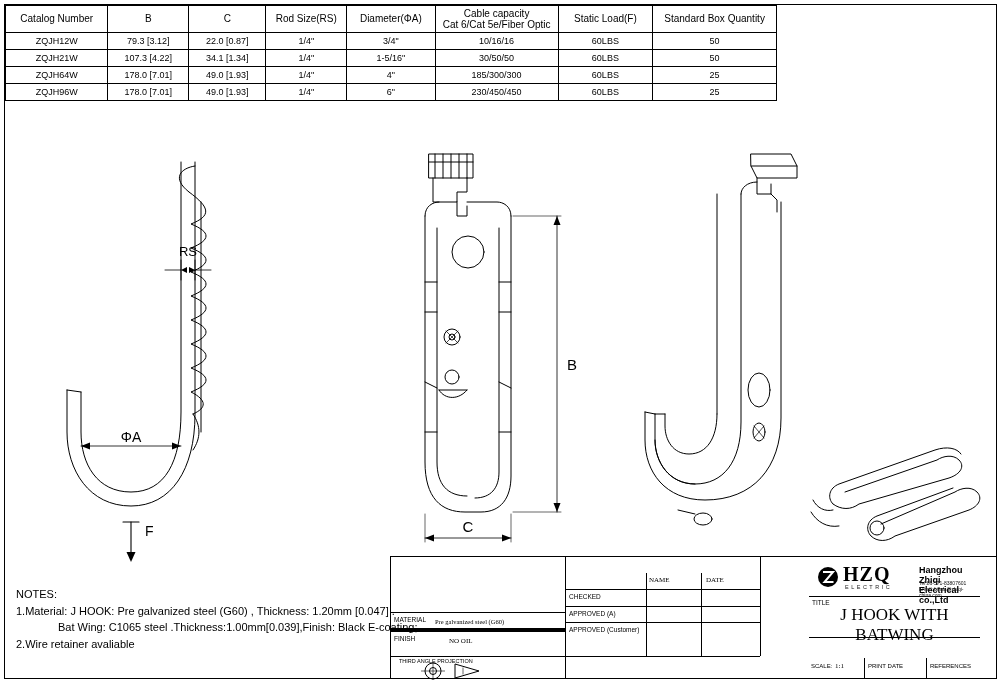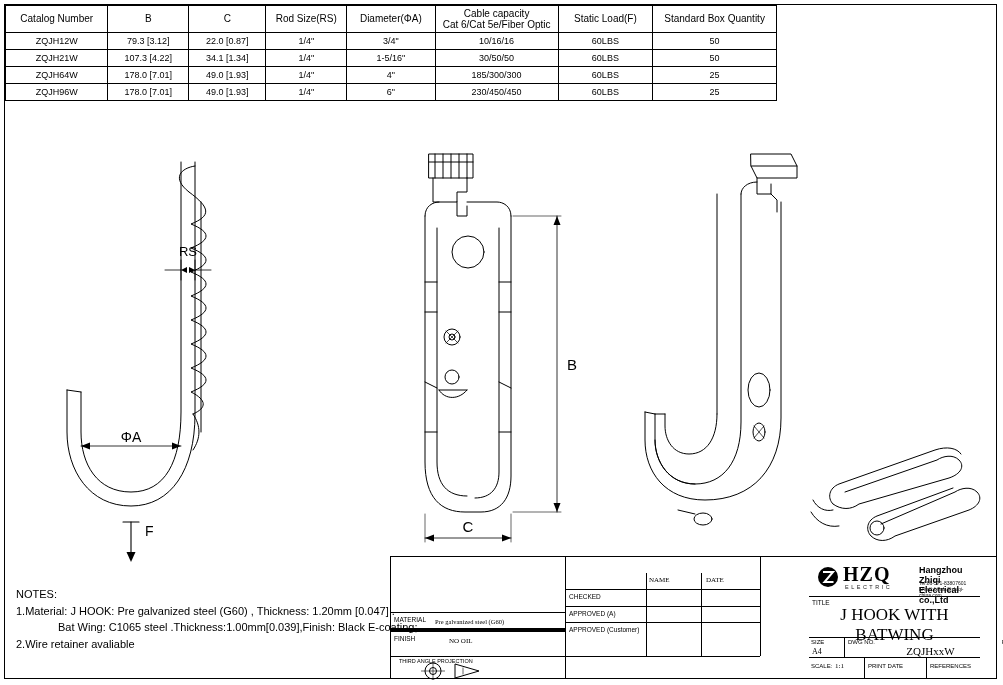--- a/index.html
+++ b/index.html
@@ -342,34 +342,20 @@
       <span class="hzq-sub" style="position:absolute;left:36px;top:27px;">ELECTRIC</span>
       <span class="co-name" style="position:absolute;left:110px;top:8px;">Hangzhou Zhiqi Electrical co.,Ltd</span>
       <span class="co-contact" style="position:absolute;left:110px;top:23px;">Tel:86-571-83807601 Email: Linda@zhiqi-china.com</span>
     </div>
 
     <span class="tb-title-lbl">TITLE</span>
     <div class="tb-title">J HOOK WITH BATWING</div>
 
     <div class="tb-bot">
 
-      <div class="half" style="top:0;border-bottom:1px solid #000;">
-        <div class="seg" style="left:0;width:36px;">
-          <span style="position:absolute;left:2px;top:1px;font-size:6px;">SIZE</span>
-          <span style="position:absolute;left:3px;top:9px;font-size:8px;font-family:'Liberation Serif',serif;">A4</span>
-        </div>
-        <div class="seg" style="left:36px;width:172px;">
-          <span style="position:absolute;left:3px;top:1px;font-size:6px;">DWG NO.</span>
-          <span style="position:absolute;left:0;top:7px;width:100%;text-align:center;font-size:11px;font-family:'Liberation Serif',serif;">ZQJHxxW</span>
-        </div>
-        <div class="seg" style="left:208px;right:0;border-right:none;">
-          <span style="position:absolute;right:3px;top:1px;font-size:6px;">REV</span>
-          <span style="position:absolute;left:3px;top:9px;font-size:8px;"></span>
-        </div>
-      </div>
 
       <div class="half" style="top:20px;">
         <div class="seg" style="left:0;width:56px;">
           <span style="position:absolute;left:2px;top:5px;font-size:6px;">SCALE:</span>
           <span style="position:absolute;left:26px;top:4px;font-size:7px;font-family:'Liberation Serif',serif;">1:1</span>
         </div>
         <div class="seg" style="left:56px;width:62px;">
           <span style="position:absolute;left:3px;top:5px;font-size:6px;">PRINT DATE</span>
           <span style="position:absolute;left:3px;top:12px;font-size:6px;"></span>
         </div>

